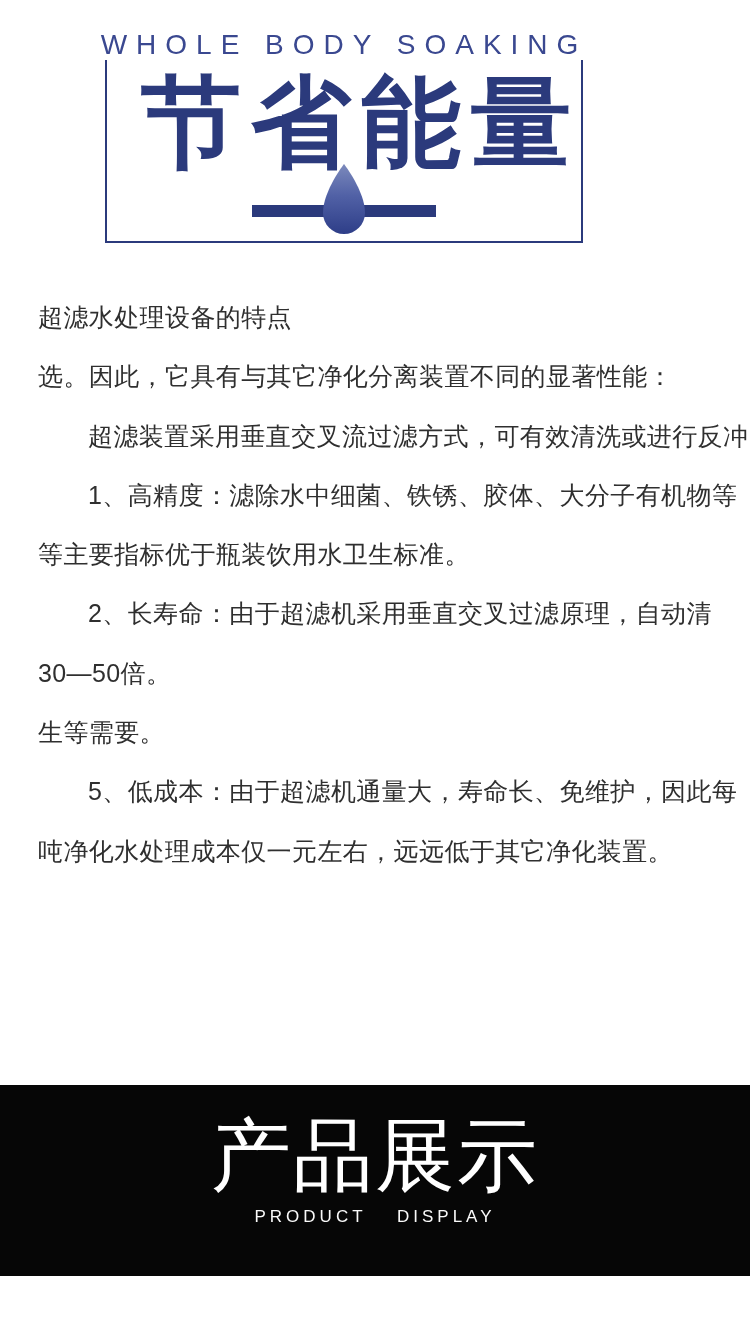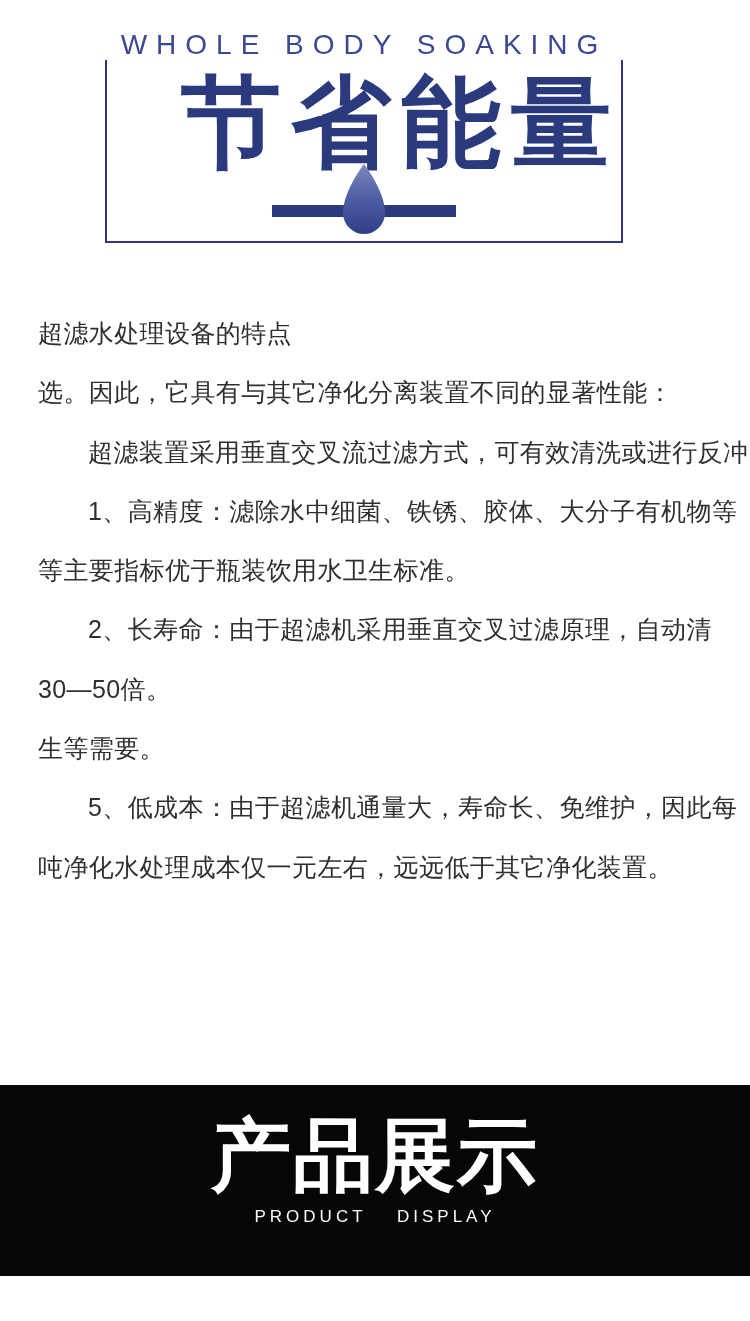--- a/index.html
+++ b/index.html
@@ -8,21 +8,21 @@
     background: #ffffff;
     overflow: hidden;
     font-family: "Liberation Sans", sans-serif;
   }
   .page { position: relative; width: 750px; height: 1321px; background: #fff; }
 
   
   .header-box {
     position: absolute;
     left: 105px; top: 43px;
-    width: 518px; height: 200px;
+    width: 478px; height: 200px;
     border: 2px solid #2b3a7c;
     box-sizing: border-box;
   }
   .eyebrow {
     position: absolute;
     top: -15px; left: 50%;
     transform: translateX(-50%);
     background: #ffffff;
     padding: 0 20px;
     white-space: nowrap;
@@ -57,21 +57,21 @@
     position: absolute;
     top: 119px; left: 50%;
     transform: translateX(-50%);
     width: 50px; height: 74px;
     z-index: 2;
   }
 
   
   .body-text {
     position: absolute;
-    left: 38px; top: 304px;
+    left: 38px; top: 288px;
     width: 712px;
     color: #2f2f2f;
     font-size: 25px;
     letter-spacing: 0.4px;
     overflow: visible;
   }
   .body-text .line {
     line-height: 59.3px;
     white-space: nowrap;
   }
@@ -83,21 +83,21 @@
     left: 0; top: 1085px;
     width: 750px; height: 191px;
     background: #060606;
     text-align: center;
     color: #ffffff;
   }
   .banner-title {
     margin: 0; padding-top: 28px;
     font-size: 80px;
     line-height: 86px;
-    font-weight: 700;
+    font-weight: 400;
     letter-spacing: 2px;
     color: #ffffff;
     white-space: nowrap;
   }
   .banner-sub {
     margin: 4px 0 0 0;
     font-size: 17px;
     line-height: 28px;
     font-weight: 400;
     letter-spacing: 4px;

